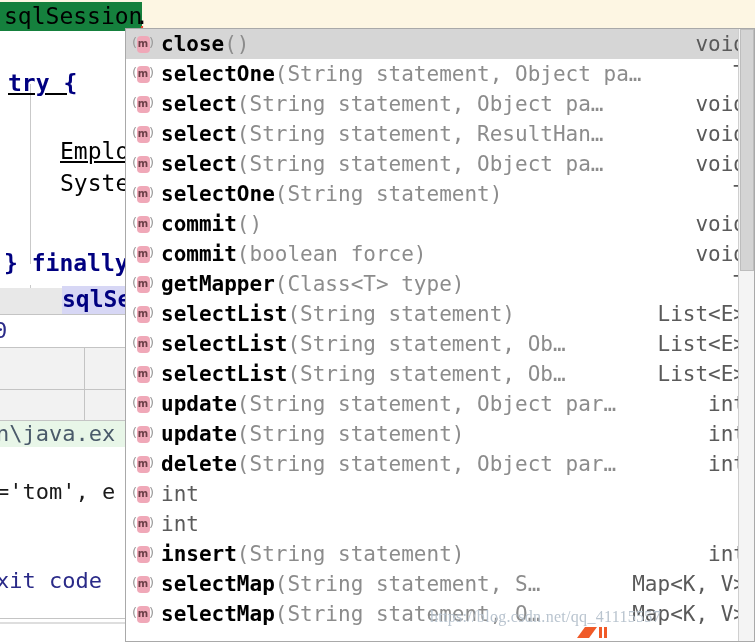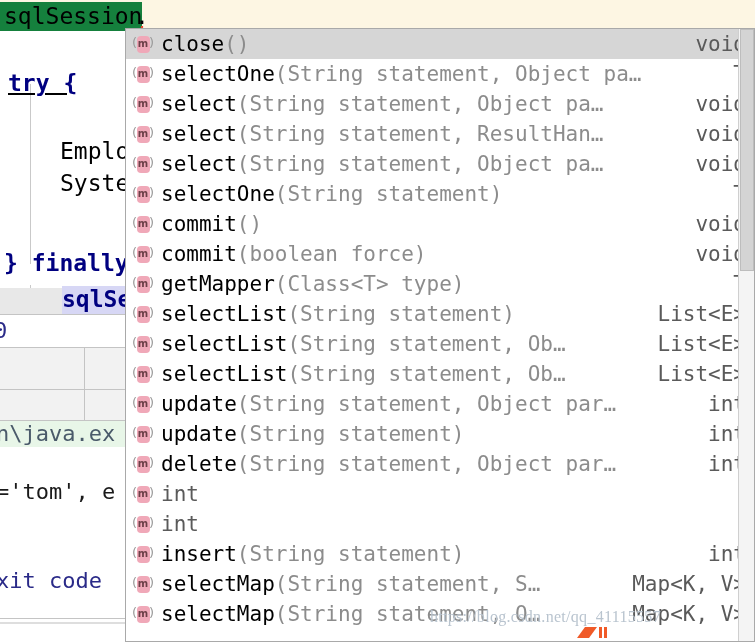--- a/index.html
+++ b/index.html
@@ -98,21 +98,21 @@
     font-family:"DejaVu Sans","Liberation Sans",sans-serif;line-height:1;
   }
   .micon .par.l{left:0;}
   .micon .par.r{right:0;}
 
   .sig{
     flex:1 1 auto;white-space:pre;overflow:hidden;
     font-family:"DejaVu Sans Mono","Liberation Mono",monospace;
     font-size:21px;line-height:24px;
   }
-  .sig .nm{color:#000000;font-weight:normal;}
+  .sig .nm{color:#000000;font-weight:bold;}
   .sig .pm{color:#8c8c8c;}
 
   .rtype{
     flex:0 0 auto;white-space:pre;color:#5a5a5a;
     font-family:"DejaVu Sans Mono","Liberation Mono",monospace;
     font-size:21px;line-height:24px;
     padding-right:8px;text-align:right;
   }
 
   
@@ -146,21 +146,21 @@
 
   <div class="sel-token">sqlSession</div>
   <div class="dot-after">.</div>
   <div class="squiggle"></div>
 
   <div class="indent-guide" style="left:30px;top:84px;height:180px;"></div>
   <div class="indent-guide" style="left:30px;top:285px;height:12px;"></div>
 
   <div class="code-line" style="left:8px;top:70px;text-decoration:underline;"><span class="kw">try {</span></div>
 
-  <div class="code-line plain" style="left:60px;top:138px;">Emplo</div>
+  <div class="code-line plain" style="left:60px;top:138px;text-decoration:underline;">Emplo</div>
   <div class="code-line plain" style="left:60px;top:170px;">Syste</div>
 
   <div class="code-line" style="left:4px;top:250px;"><span class="kw">} finally</span></div>
 
   <div class="grey-band" style="left:0;top:288px;width:125px;height:26px;"></div>
   <div class="frag-hl" style="left:62px;top:286px;width:63px;height:28px;"><span>sqlSe</span></div>
 
   <div class="console-sep" style="left:0;top:314px;width:125px;"></div>
   <div class="console-line exitline" style="left:-6px;top:318px;">0</div>
 

